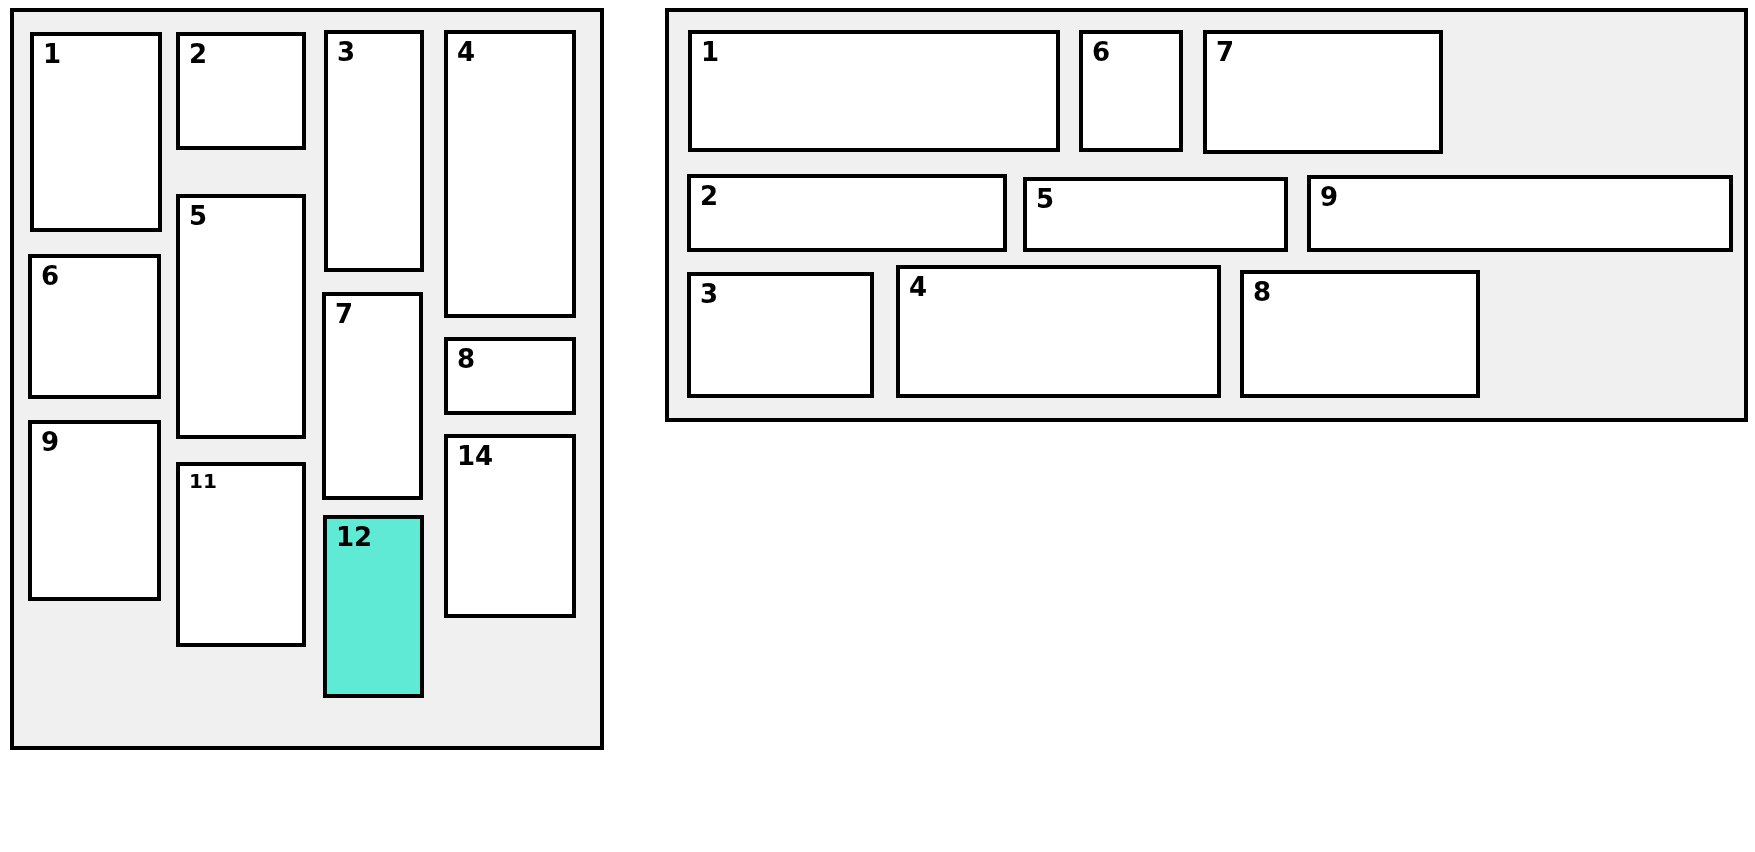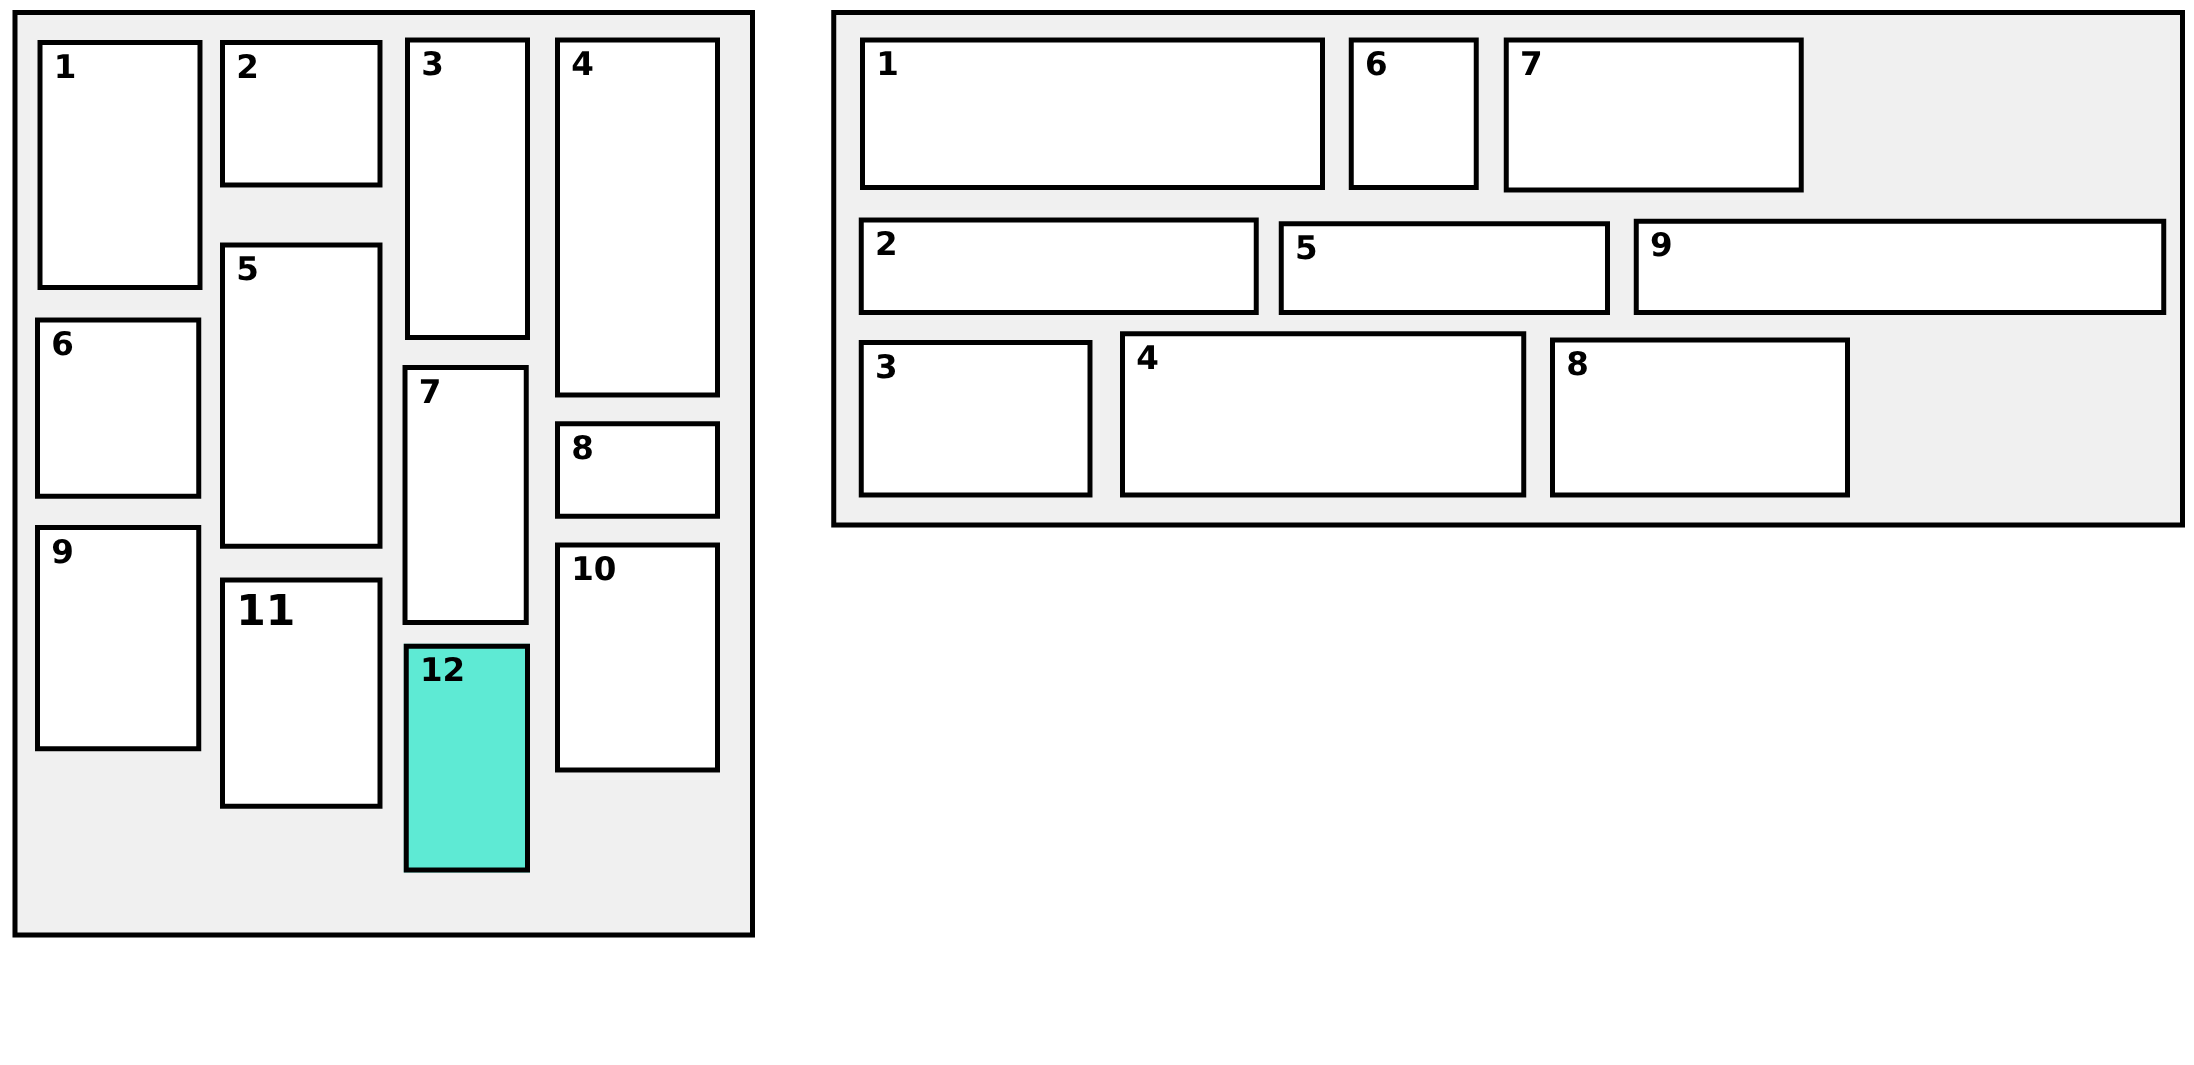--- a/index.html
+++ b/index.html
@@ -72,24 +72,24 @@
     <div class="box" style="left: 322px; top: 292px; width: 101px; height: 208px; background: rgb(255, 255, 255); border: 4px solid rgb(0, 0, 0);">
       <span class="box-label" style="font-size: 26px;">7</span>
     </div>
     <div class="box" style="left: 444px; top: 337px; width: 132px; height: 78px; background: rgb(255, 255, 255); border: 4px solid rgb(0, 0, 0);">
       <span class="box-label" style="font-size: 26px;">8</span>
     </div>
     <div class="box" style="left: 28px; top: 420px; width: 133px; height: 181px; background: rgb(255, 255, 255); border: 4px solid rgb(0, 0, 0);">
       <span class="box-label" style="font-size: 26px;">9</span>
     </div>
     <div class="box" style="left: 444px; top: 434px; width: 132px; height: 184px; background: rgb(255, 255, 255); border: 4px solid rgb(0, 0, 0);">
-      <span class="box-label" style="font-size: 26px;">10</span>
+      <span class="box-label" style="font-size: 26px;">14</span>
     </div>
     <div class="box" style="left: 176px; top: 462px; width: 130px; height: 185px; background: rgb(255, 255, 255); border: 4px solid rgb(0, 0, 0);">
-      <span class="box-label" style="font-size: 34px;">11</span>
+      <span class="box-label" style="font-size: 20px;">11</span>
     </div>
     <div class="box" style="left: 323px; top: 515px; width: 101px; height: 183px; background: #5eead4; border: 4px solid rgb(0, 0, 0);">
       <span class="box-label" style="font-size: 26px;">12</span>
     </div>
     <div class="panel" style="left: 665px; top: 8px; width: 1083px; height: 414px; background: rgb(240, 240, 240); border: 4px solid rgb(0, 0, 0);"></div>
     <div class="box" style="left: 688px; top: 30px; width: 372px; height: 122px; background: rgb(255, 255, 255); border: 4px solid rgb(0, 0, 0);">
       <span class="box-label" style="font-size: 26px;">1</span>
     </div>
     <div class="box" style="left: 1079px; top: 30px; width: 104px; height: 122px; background: rgb(255, 255, 255); border: 4px solid rgb(0, 0, 0);">
       <span class="box-label" style="font-size: 26px;">6</span>

